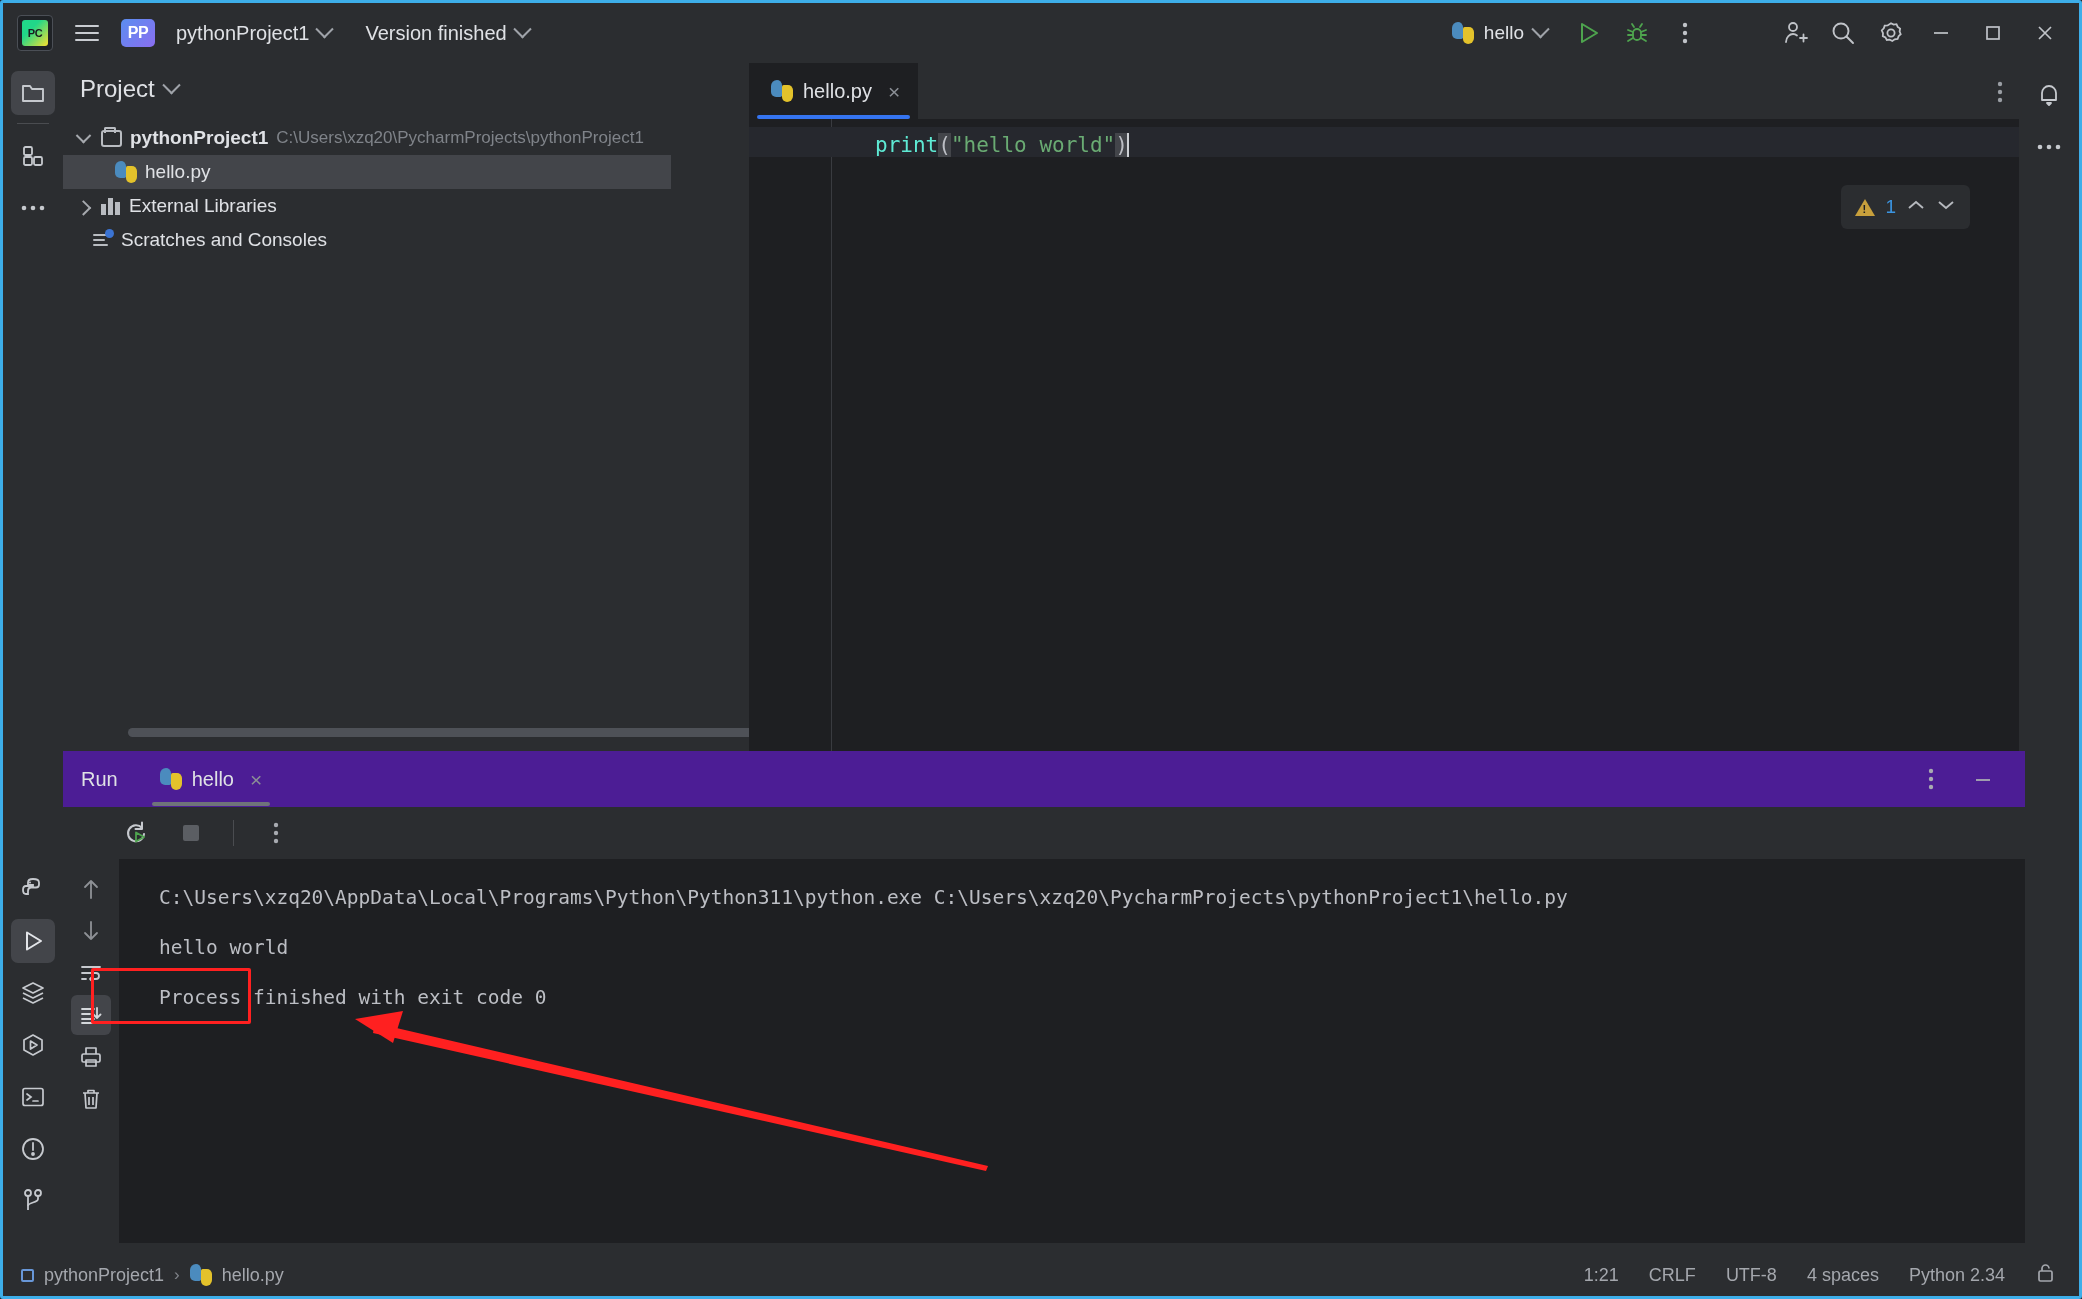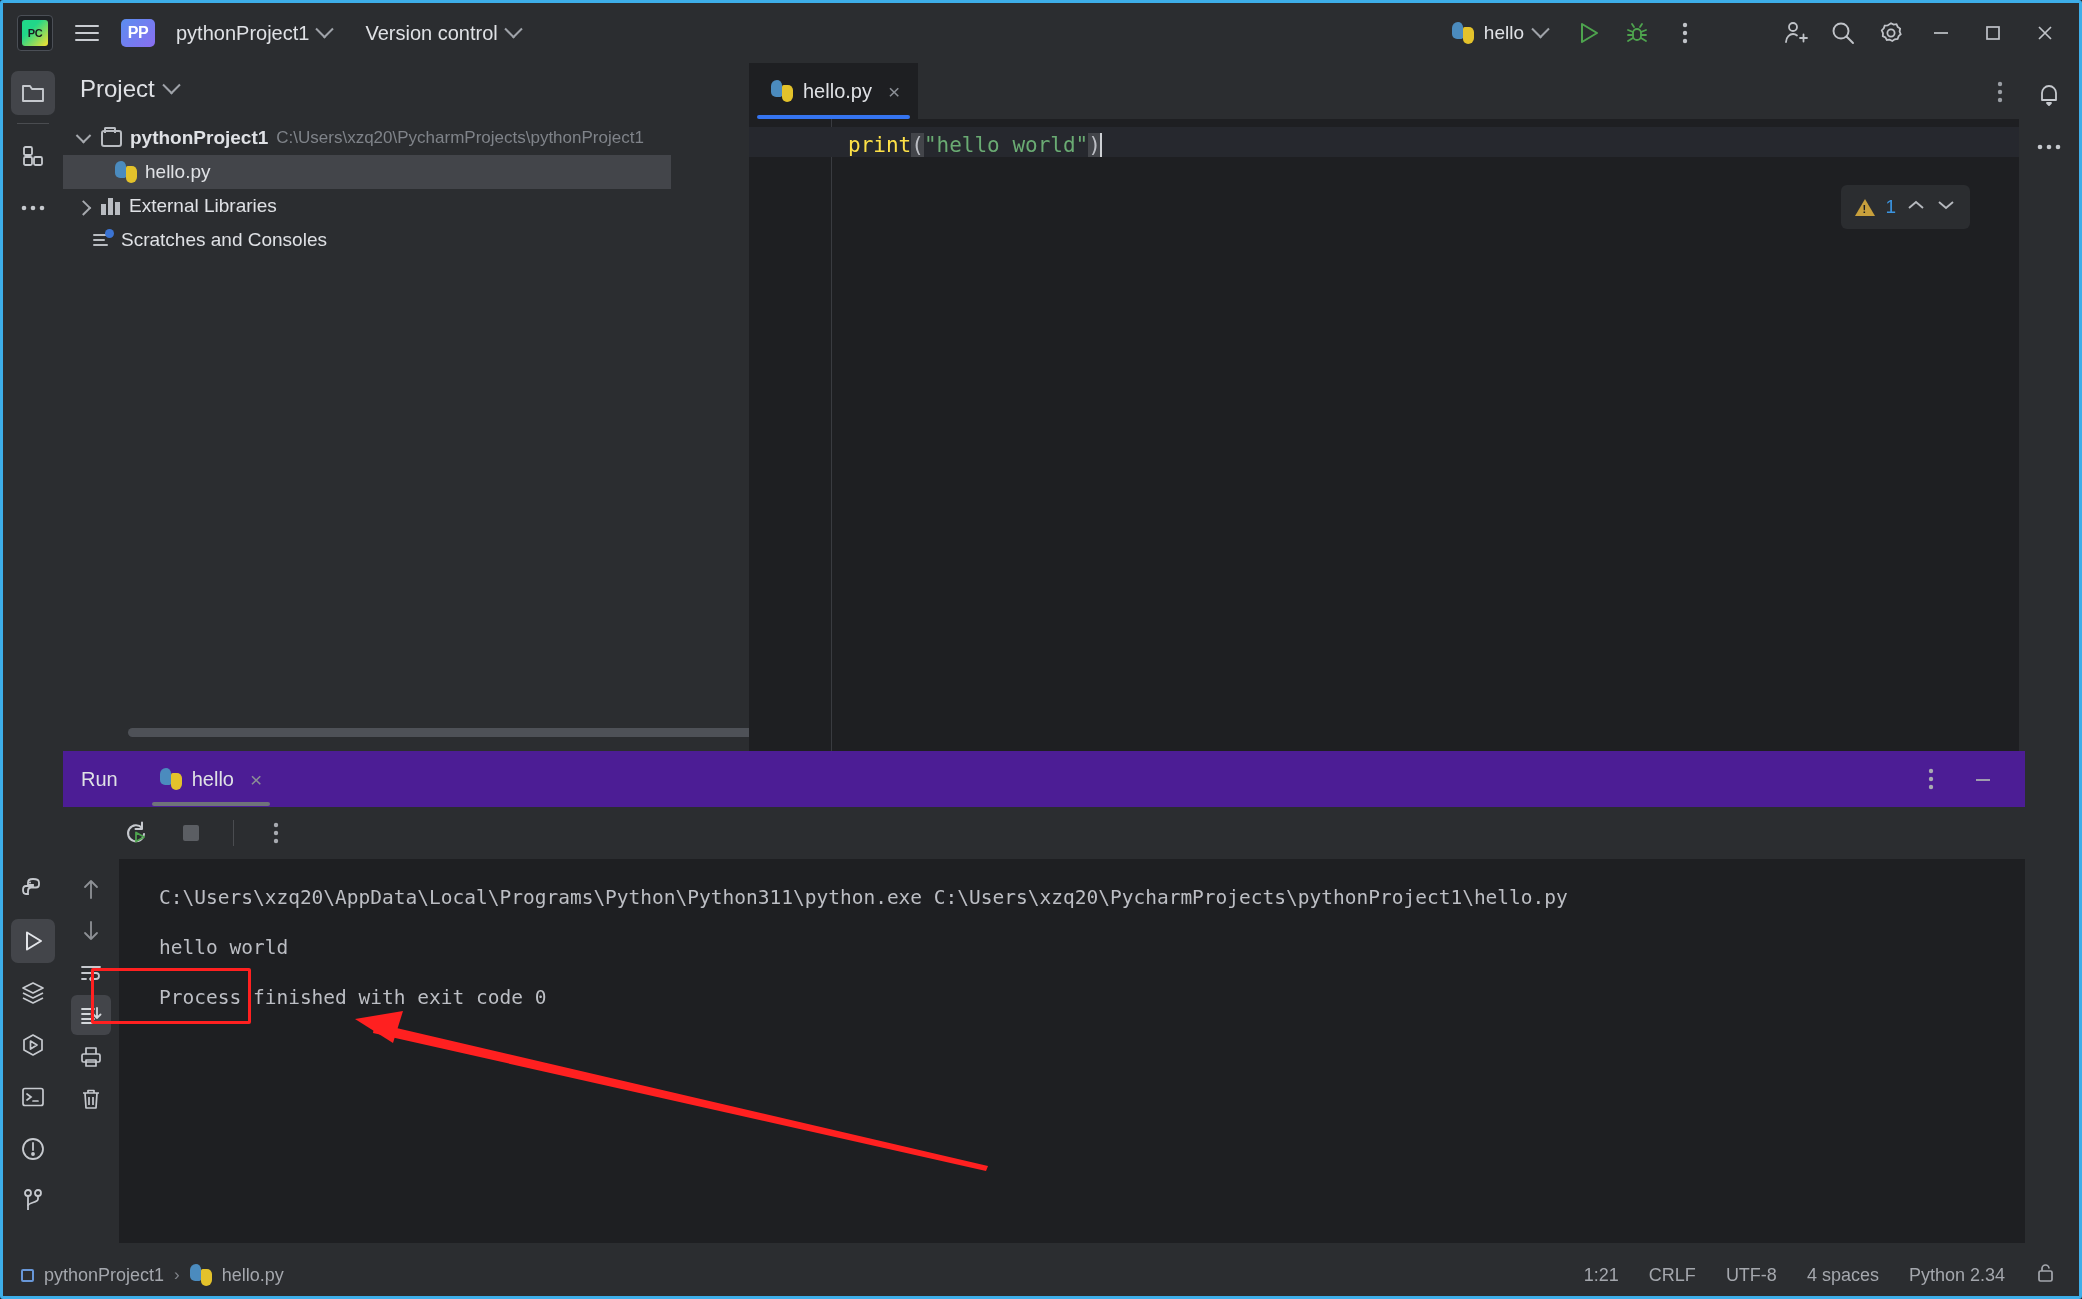--- a/index.html
+++ b/index.html
@@ -94,21 +94,21 @@
   .tab .u{position:absolute;left:8px;right:8px;bottom:0;height:4px;background:#3574f0;border-radius:2px;}
   .tab-x{color:#8b8f96;font-size:21px;margin-left:6px;cursor:pointer;line-height:1;}
   .tabbar-more{position:absolute;right:22px;top:18px;cursor:pointer;}
   .code{position:relative;height:632px;background:#1e1f22;display:flex;}
   .gutter{width:82px;text-align:right;padding:12px 12px 0 0;color:#6e7177;font-size:19px;
           font-family:"DejaVu Sans Mono","Liberation Mono",monospace;box-sizing:border-box;}
   .gutter-sep{width:1px;background:#393b40;height:100%;}
   .codearea{flex:1;padding:12px 0 0 16px;font-size:21px;line-height:28px;
             font-family:"DejaVu Sans Mono","Liberation Mono",monospace;white-space:pre;position:relative;}
   .codeline{position:relative;display:inline-block;}
-  .kw{color:#fde047;}
+  .kw{color:#5eead4;margin-left:27px;}
   .str{color:#6aab73;}
   .pn-hl{color:#bcbec4;background:#43454a;}
   .caret{display:inline-block;width:2px;height:24px;background:#cdd0d4;vertical-align:-5px;
          margin-left:-1px;}
   .line-hl{position:absolute;left:0;right:0;top:8px;height:30px;background:#26282e;}
   .warnbox{position:absolute;right:55px;top:122px;height:36px;display:flex;align-items:center;
            gap:10px;background:#2b2d30;padding:4px 14px;border-radius:6px;cursor:pointer;}
   .warn-tri{width:0;height:0;border-left:10px solid transparent;border-right:10px solid transparent;
             border-bottom:17px solid #c8a03c;position:relative;}
   .warn-tri:after{content:"!";position:absolute;left:-3px;top:4px;font-size:11px;font-weight:bold;color:#1e1f22;}
@@ -168,21 +168,21 @@
           <i></i>
         </div>
       <div class="proj-badge">
         <span>PP</span>
       </div>
       <div class="tb-item">
         <span>pythonProject1</span>
         <span class="chev"></span>
       </div>
       <div class="tb-item" style="margin-left:14px">
-        <span>Version control</span>
+        <span>Version finished</span>
         <span class="chev"></span>
       </div>
     </div>
 
     <div class="tb-right">
       <div class="run-config">
         <span class="pysnake"></span>
         <span>hello</span>
         <span class="chev"></span>
       </div>

